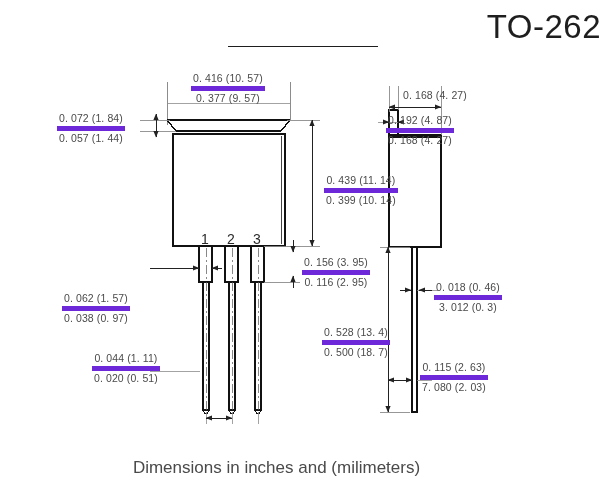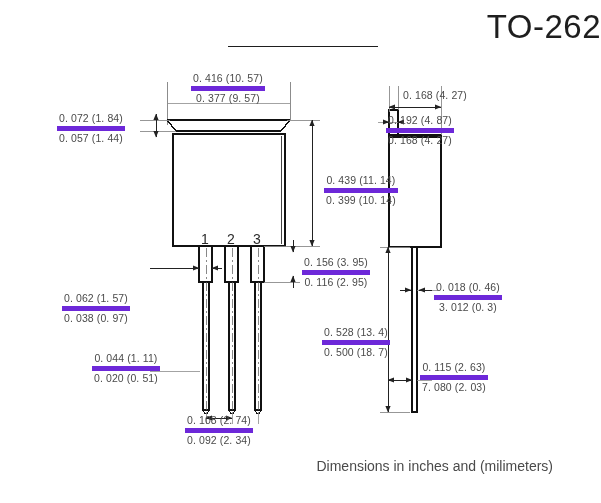--- a/index.html
+++ b/index.html
@@ -43,22 +43,22 @@
     height: 1px;
     background: #1e1e1e;
   }
 
   
   .caption {
     position: absolute;
     left: 0;
     top: 458px;
     width: 553px;
-    text-align: right;
-    font-size: 14px;
+    text-align: center;
+    font-size: 17px;
     color: #4a4a4a;
   }
 
   
   .dimpair {
     position: absolute;
     font-size: 10.5px;
     line-height: 13px;
     color: #4a4a4a;
     white-space: nowrap;
@@ -217,24 +217,20 @@
   <div class="dimpair" style="left:302px; top:256px;">
     <div class="top">0. 156 (3. 95)</div>
     <div class="bot">0. 116 (2. 95)</div>
   </div>
 
   <div class="dimpair" style="left:92px; top:352px;">
     <div class="top">0. 044 (1. 11)</div>
     <div class="bot">0. 020 (0. 51)</div>
   </div>
 
-  <div class="dimpair" style="left:185px; top:414px;">
-    <div class="top">0. 108 (2. 74)</div>
-    <div class="bot">0. 092 (2. 34)</div>
-  </div>
 
   <div class="dimpair" style="left:386px; top:66px;margin-top:48px;">
     <div class="top">0. 192 (4. 87)</div>
     <div class="bot">0. 168 (4. 27)</div>
   </div>
 
 
   <div class="dimpair" style="left:434px; top:281px;">
     <div class="top">0. 018 (0. 46)</div>
     <div class="bot">3. 012 (0. 3)</div>

